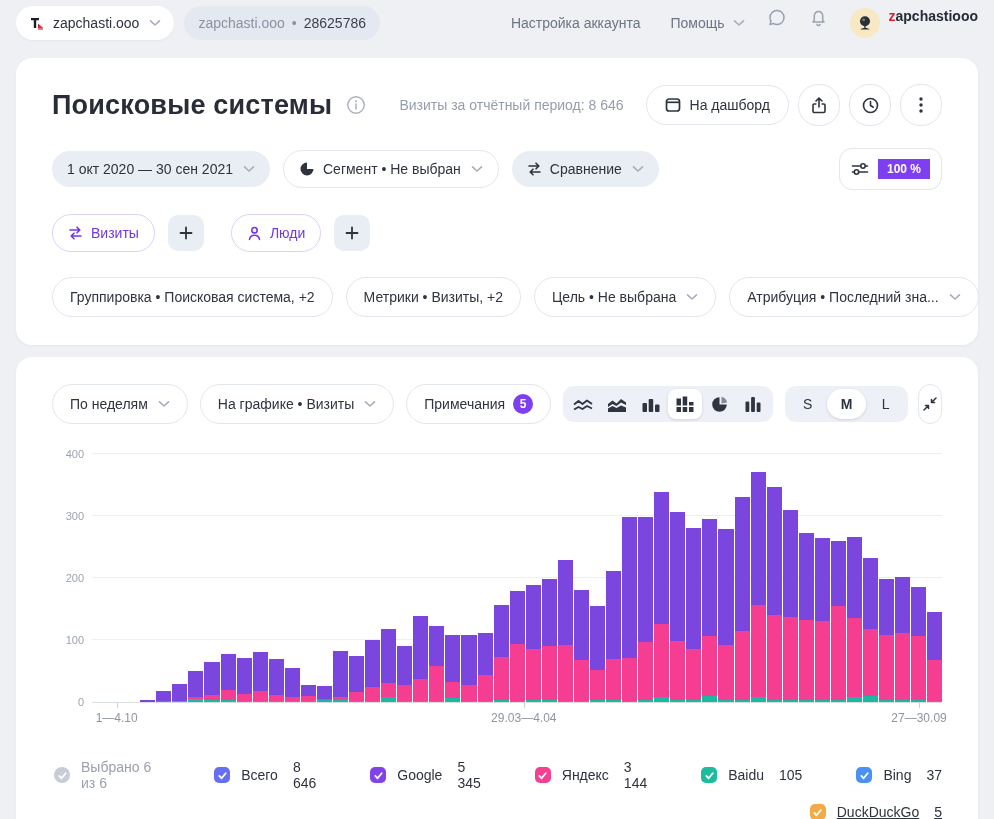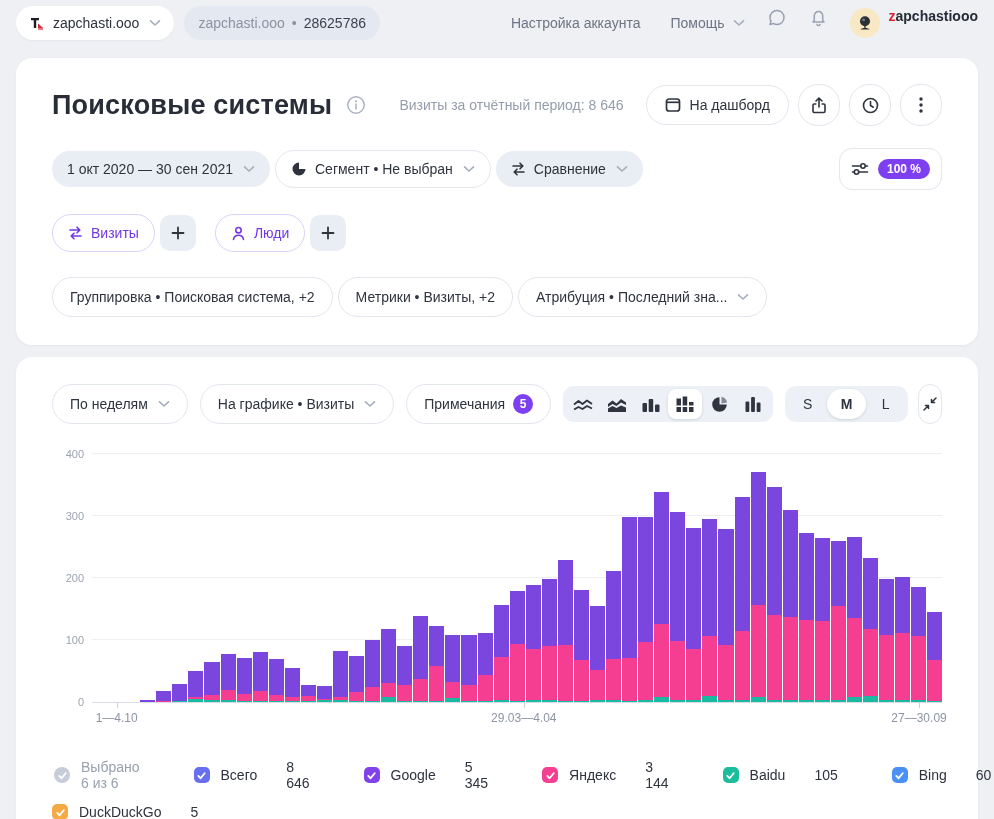--- a/index.html
+++ b/index.html
@@ -28,29 +28,29 @@
   .card-chart{padding:27px 36px 26px;}
   
   .hrow{display:flex;align-items:center;}
   .h1{font-size:27px;font-weight:700;color:#282d38;letter-spacing:.2px;}
   .info-ic{margin-left:14px;color:#aab1bd;}
   .summary{margin-left:auto;font-size:14px;color:#959dac;margin-right:22px;white-space:nowrap;}
   .btn{display:flex;align-items:center;gap:9px;background:#fff;border:1px solid #e2e6ed;border-radius:21px;height:40px;padding:0 18px;font-size:14px;color:#2e333e;cursor:pointer;white-space:nowrap;}
   .icon-btn{width:40px;height:40px;border:1px solid #e2e6ed;border-radius:20px;background:#fff;display:flex;align-items:center;justify-content:center;color:#2e333e;cursor:pointer;}
   .hbtns{display:flex;gap:9px;margin-left:9px;}
   
-  .row{display:flex;align-items:center;gap:5px;margin-top:22px;}
+  .row{display:flex;align-items:center;gap:13px;margin-top:22px;}
   .pill{display:flex;align-items:center;gap:8px;height:36px;border-radius:19px;padding:0 15px;font-size:14px;color:#2e333e;cursor:pointer;white-space:nowrap;}
   .pill-gray{background:#e9edf4;}
   .pill-white{background:#fff;border:1px solid #e2e6ed;}
   .pill38{height:38px;border-radius:20px;padding:0 17px;}
   .chip-purple{background:#fff;border:1px solid #ddd2f7;color:#7137e3;height:36px;}
   .plus-btn{width:36px;height:36px;border-radius:10px;background:#e9edf4;display:flex;align-items:center;justify-content:center;color:#2e333e;cursor:pointer;}
   .sampling{margin-left:auto;display:flex;align-items:center;gap:9px;border:1px solid #e2e6ed;background:#fff;border-radius:13px;height:40px;padding:0 11px;cursor:pointer;}
-  .badge-pill{background:#7d3ff0;color:#fff;font-size:12px;font-weight:700;border-radius:10px;padding:3px 9px;}
+  .badge-pill{background:#7d3ff0;color:#fff;font-size:12px;font-weight:700;border-radius:0;padding:3px 9px;}
   .badge-round{background:#7d3ff0;color:#fff;font-size:12px;font-weight:700;border-radius:50%;width:20px;height:20px;display:flex;align-items:center;justify-content:center;}
   
   .ctoolbar{display:flex;align-items:center;gap:12px;}
   .seg{background:#edf0f6;border-radius:11px;padding:3px;display:flex;align-items:center;}
   .seg:first-of-type{margin-left:auto;}
   .icon-cell{width:34px;height:30px;display:flex;align-items:center;justify-content:center;border-radius:8px;color:#2e3440;cursor:pointer;}
   .icon-cell.active{background:#fff;box-shadow:0 1px 3px rgba(30,40,60,.14);}
   .size-cell{width:39px;height:30px;display:flex;align-items:center;justify-content:center;font-size:14px;color:#2e3440;cursor:pointer;border-radius:15px;}
   .size-cell.active{background:#fff;box-shadow:0 1px 3px rgba(30,40,60,.14);font-weight:600;}
   .collapse-btn{width:40px;height:38px;border:1px solid #e2e6ed;border-radius:12px;background:#fff;display:flex;align-items:center;justify-content:center;color:#2e3440;cursor:pointer;margin-left:-2px;}
@@ -60,26 +60,26 @@
   .gridline{position:absolute;left:0;right:0;height:1px;background:#edeff3;}
   .ylab{position:absolute;left:-40px;width:32px;text-align:right;font-size:11px;color:#9aa3b0;}
   .bars{position:absolute;left:0;right:0;top:0;bottom:0;display:flex;align-items:flex-end;gap:1px;}
   .bar-col{flex:1 1 0;height:100%;display:flex;flex-direction:column;justify-content:flex-end;}
   .bar-seg{width:100%;}
   .xaxis{position:relative;height:26px;}
   .xtick{position:absolute;top:0;width:1px;height:5px;background:#c9cfd8;}
   .xlab{position:absolute;top:8px;transform:translateX(-50%);font-size:12px;color:#8d95a3;white-space:nowrap;}
   
   .legend{margin-top:30px;display:flex;align-items:center;gap:54px;font-size:14px;padding-left:2px;}
-  .legend2{margin-top:13px;display:flex;justify-content:flex-start;gap:54px;font-size:14px;}
+  .legend2{margin-top:13px;display:flex;justify-content:flex-end;gap:54px;font-size:14px;text-decoration:underline;}
   .litem{display:flex;align-items:center;gap:11px;cursor:default;}
   .cb{width:16px;height:16px;border-radius:5px;display:flex;align-items:center;justify-content:center;cursor:pointer;flex:none;}
   .cb-circle{border-radius:50%;background:#c6cdd8;}
   .llabel{color:#2e333e;}
-  .lval{color:#2e333e;margin-left:18px;}
+  .lval{color:#2e333e;margin-left:4px;}
   .muted .llabel{color:#99a1ae;}
 </style>
 </head>
 <body>
 
 <div class="topbar">
   <div class="brand-pill">
     <span>
       <svg width="16" height="16" viewBox="0 0 16 16">
           <path d="M2 3h8v2.2H7.2V13H4.8V5.2H2Z" fill="#1b1e24"></path>
@@ -255,20 +255,28 @@
         </svg>
     </span>
   </div>
 
   <div class="row" style="margin-top:25px">
     <div class="pill pill-white pill38">
       <span>Группировка • Поисковая система, +2</span>
     </div>
     <div class="pill pill-white pill38">
       <span>Метрики • Визиты, +2</span>
+    </div>
+    <div class="pill pill-white pill38">
+      <span>Цель • Не выбрана</span>
+      <span class="chev">
+        <svg width="12" height="8" viewBox="0 0 12 8">
+            <path d="M1.5 1.8 6 6l4.5-4.2" fill="none" stroke="currentColor" stroke-width="1.6" stroke-linecap="round" stroke-linejoin="round"></path>
+          </svg>
+      </span>
     </div>
     <div class="pill pill-white pill38">
       <span>Атрибуция • Последний зна...</span>
       <span class="chev">
         <svg width="12" height="8" viewBox="0 0 12 8">
             <path d="M1.5 1.8 6 6l4.5-4.2" fill="none" stroke="currentColor" stroke-width="1.6" stroke-linecap="round" stroke-linejoin="round"></path>
           </svg>
       </span>
     </div>
   </div>
@@ -677,21 +685,21 @@
         <span class="llabel">Baidu</span>
         <span class="lval">105</span>
       </div>
       <div class="litem">
         <span class="cb" style="background: rgb(74, 144, 245);">
           <svg width="11" height="11" viewBox="0 0 12 12">
             <path d="M2.5 6.5 5 9l4.5-5.5" fill="none" stroke="#fff" stroke-width="2" stroke-linecap="round" stroke-linejoin="round"></path>
           </svg>
         </span>
         <span class="llabel">Bing</span>
-        <span class="lval">60</span>
+        <span class="lval">37</span>
       </div>
     </div>
   <div class="legend2" id="legend2">
       <div class="litem">
         <span class="cb" style="background: rgb(243, 170, 69);">
           <svg width="11" height="11" viewBox="0 0 12 12">
             <path d="M2.5 6.5 5 9l4.5-5.5" fill="none" stroke="#fff" stroke-width="2" stroke-linecap="round" stroke-linejoin="round"></path>
           </svg>
         </span>
         <span class="llabel">DuckDuckGo</span>

